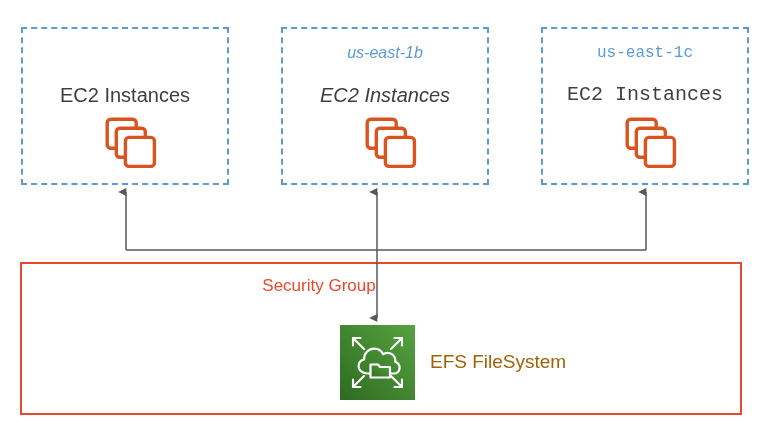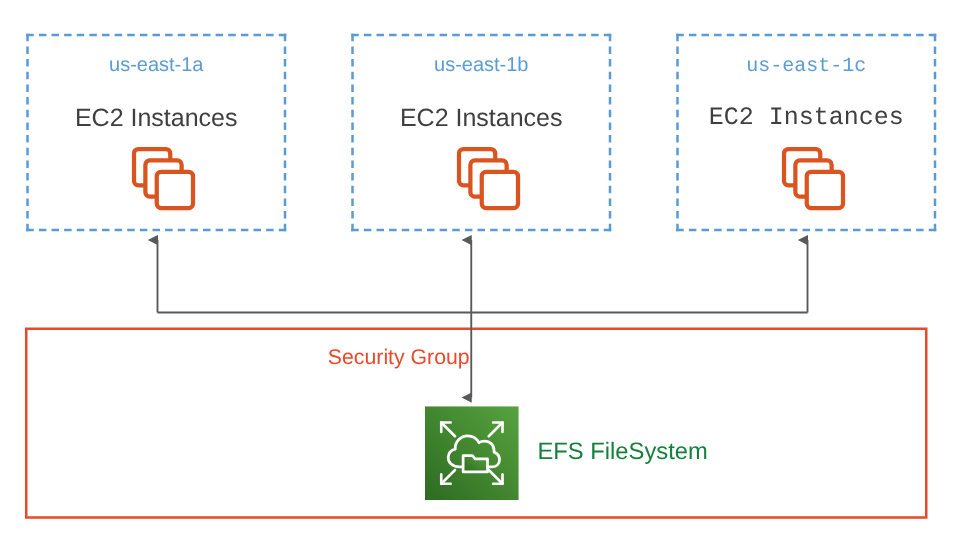--- a/index.html
+++ b/index.html
@@ -23,21 +23,21 @@
   .az-box {
     position: absolute;
     top: 27px;
     width: 208px;
     height: 158px;
     border: 2px dashed #5B9BD5;
     box-sizing: border-box;
     background: transparent;
   }
   .az-box.az-0 { left: 21px; }
-  .az-box.az-1 { left: 281px; }
+  .az-box.az-1 { left: 281px; font-style: italic; }
   .az-box.az-2 { left: 541px; font-family: Liberation Mono, monospace; }
 
   .az-label {
     position: absolute;
     top: 14px;
     left: 0;
     width: 100%;
     text-align: center;
     color: #5B9BD5;
     font-size: 16px;
@@ -106,21 +106,21 @@
     width: 75px;
     height: 75px;
     z-index: 3;
   }
   .efs-icon svg { display: block; width: 75px; height: 75px; }
 
   .efs-label {
     position: absolute;
     left: 430px;
     top: 350px;
-    color: #15803d;
+    color: #a16207;
     font-size: 19px;
     line-height: 24px;
     white-space: nowrap;
     z-index: 3;
   }
 
   
   .connectors {
     position: absolute;
     left: 0;
@@ -130,21 +130,20 @@
     z-index: 2;
     pointer-events: none;
   }
 </style>
 </head>
 <body>
 
 <div id="canvas">
 
   <div class="az-box az-0">
-    <div class="az-label">us-east-1a</div>
     <div class="az-resource-label">EC2 Instances</div>
     <div class="ec2-icon">
       <svg viewBox="0 0 52 52" xmlns="http://www.w3.org/2000/svg">
         <rect x="2.2" y="2.2" width="29" height="29" rx="3.5" ry="3.5" fill="#ffffff" stroke="#D9541E" stroke-width="3.4"></rect>
         <rect x="11.3" y="11.3" width="29" height="29" rx="3.5" ry="3.5" fill="#ffffff" stroke="#D9541E" stroke-width="3.4"></rect>
         <rect x="20.4" y="20.4" width="29" height="29" rx="3.5" ry="3.5" fill="#ffffff" stroke="#D9541E" stroke-width="3.4"></rect>
       </svg>
     </div>
   </div>
 

